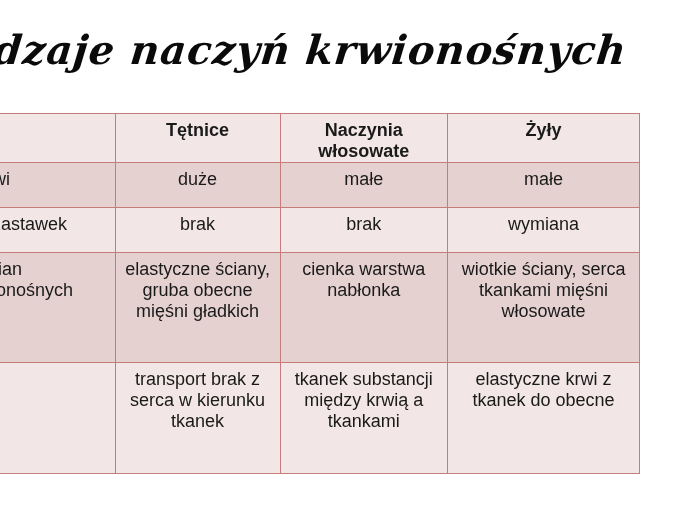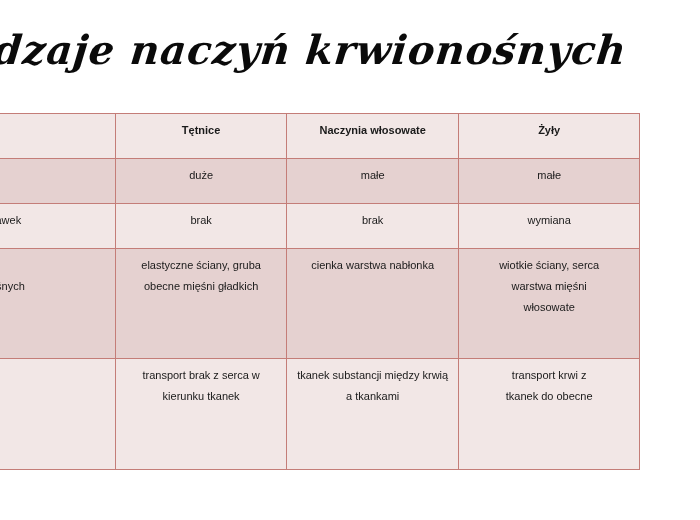--- a/index.html
+++ b/index.html
@@ -2,21 +2,21 @@
 <html><head>
 <meta charset="utf-8">
 <style>
   html, body { margin:0; padding:0; }
   body { width:700px; height:520px; background:#ffffff; overflow:hidden; position:relative;
          font-family:"Liberation Sans", sans-serif; }
   .title { position:absolute; left:-6px; top:26px; font-family:"DejaVu Serif", serif;
            font-style:italic; font-weight:bold; font-size:40px; color:#0a0a0a; letter-spacing:1px;
            white-space:nowrap; transform:skewX(-6deg); }
   table { position:absolute; left:-60px; top:113px; border-collapse:collapse; table-layout:fixed; }
-  td, th { border:1.5px solid #c47d78; text-align:center; vertical-align:top; font-size:11px;
+  td, th { border:1.5px solid #c47d78; text-align:center; vertical-align:top; font-size:18px;
            color:#1a1a1a; padding:6px 6px 0 6px; line-height:21px; overflow:hidden; }
   th { font-weight:bold; }
   tr.light td, tr.light th { background:#f2e7e6; }
   tr.dark td { background:#e5d1d0; }
   td.rowhead, th.rowhead { text-align:left; padding-left:8px; }
   col.c0 { width:202px; } col.c1 { width:201px; } col.c2 { width:202px; } col.c3 { width:200px; }
 </style>
 </head>
 <body>
 
@@ -46,22 +46,22 @@
     <td class="rowhead">ność zastawek</td>
     <td>brak</td>
     <td>brak</td>
     <td>wymiana</td>
   </tr>
   <tr class="dark" style="height:110px">
     <td class="rowhead" style="white-space:pre-line">ura ścian
 ń krwionośnych</td>
     <td>elastyczne ściany, gruba obecne mięśni gładkich</td>
     <td>cienka warstwa nabłonka</td>
-    <td style="white-space:nowrap"><span>wiotkie ściany, serca</span><br><span>warstwa mięśni</span><br><span>włosowate</span></td>
+    <td style="white-space:nowrap"><span>wiotkie ściany, serca</span><br><span>tkankami mięśni</span><br><span>włosowate</span></td>
   </tr>
   <tr class="light" style="height:111px">
     <td class="rowhead">je</td>
     <td>transport brak z serca w kierunku tkanek</td>
     <td>tkanek substancji między krwią a tkankami</td>
-    <td style="white-space:nowrap"><span>transport krwi z</span><br><span>tkanek do obecne</span></td>
+    <td style="white-space:nowrap"><span>elastyczne krwi z</span><br><span>tkanek do obecne</span></td>
   </tr>
 </tbody>
   </table>
 
 </body></html>

